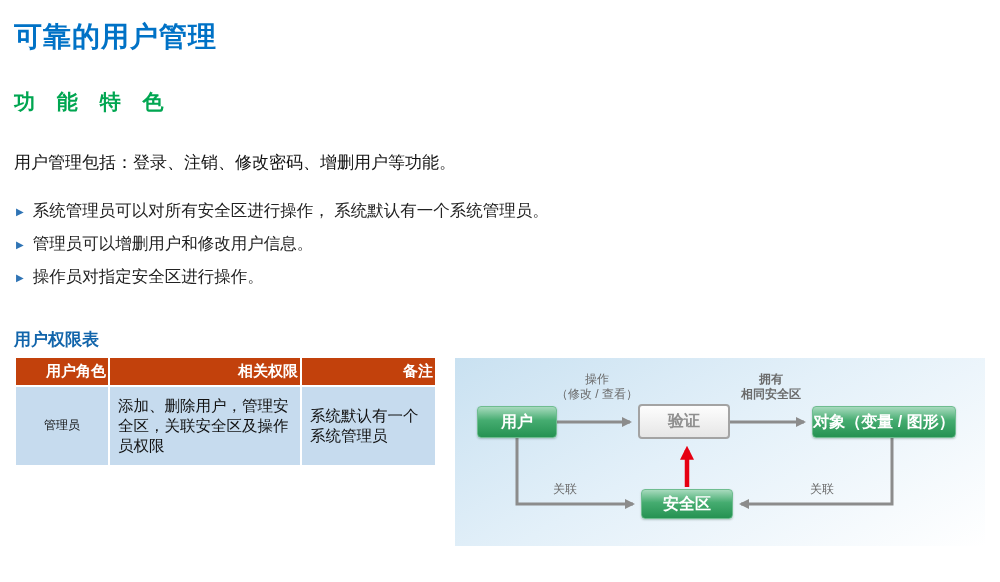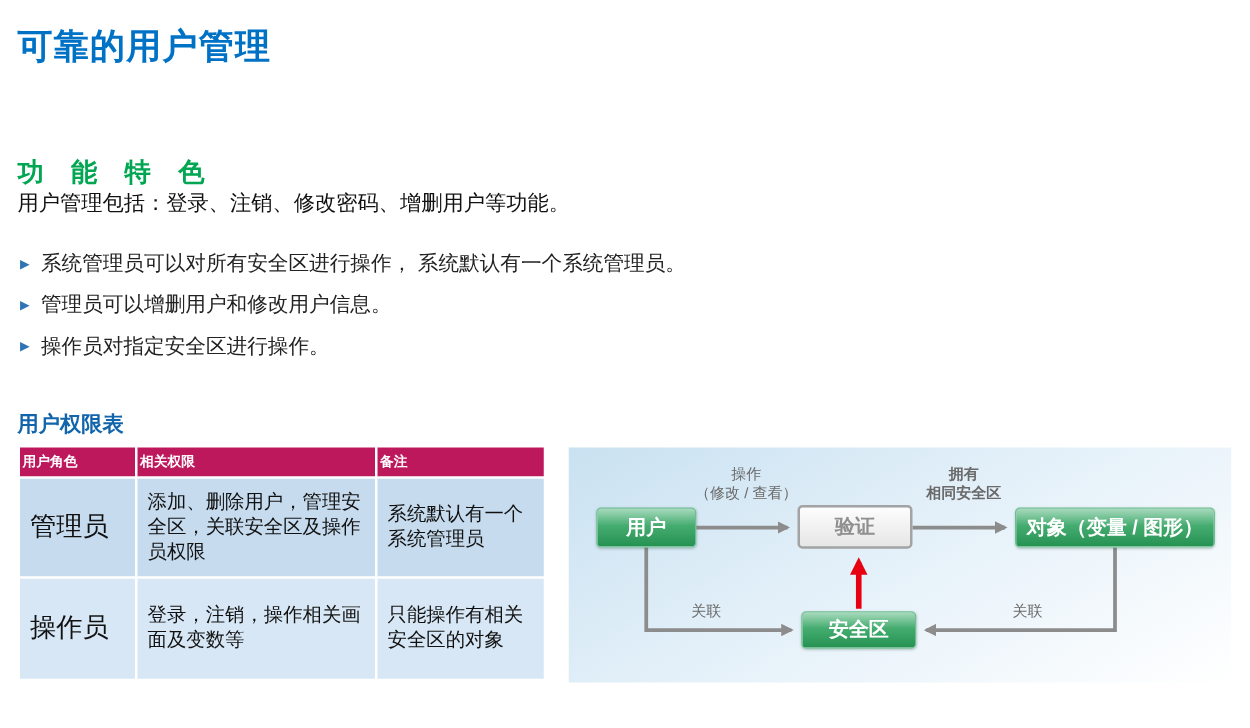--- a/index.html
+++ b/index.html
@@ -10,54 +10,54 @@
     font-family:"Liberation Sans","DejaVu Sans",sans-serif;
     color:#1a1a1a;
   }
 
   .page-title {
     position:absolute; left:14px; top:18px;
     font-size:28px; font-weight:bold; color:#0072c6; letter-spacing:1px;
   }
   .section-heading {
     position:absolute; left:14px; top:88px;
-    font-size:21px; font-weight:bold; color:#00a651; letter-spacing:8px;margin-top:36px;
+    font-size:21px; font-weight:bold; color:#00a651; letter-spacing:8px;
   }
   .intro {
     position:absolute; left:14px; top:151px;
     font-size:17px; font-weight:normal; color:#111;
   }
   .bullets { position:absolute; left:16px; top:200px; }
   .bullet { display:flex; align-items:center; margin-bottom:11px; font-size:16.5px; color:#222; }
   .bullet .marker { color:#2f74b5; font-size:10px; margin-right:9px; flex:0 0 auto; }
 
   .sub-heading {
     position:absolute; font-size:17px; font-weight:bold; color:#1265ab;
   }
   .table-heading { left:14px; top:328px; }
   .diagram-heading { left:456px; top:337px;margin-top:24px; }
 
   table.perm-table {
     position:absolute; left:14px; top:356px; width:421px;
     border-collapse:collapse; table-layout:fixed;
   }
   .perm-table th {
-    background:#be185d; color:#fff; font-size:11px; font-weight:bold;
-    padding:4px 2px; border:2px solid #ffffff; text-align:left; height:25px;
+    background:#c2410c; color:#fff; font-size:15px; font-weight:bold;
+    padding:4px 2px; border:2px solid #ffffff; text-align:right; height:25px;
   }
   .perm-table td {
     border:2px solid #ffffff; font-size:15.5px; color:#111;
     padding:5px 8px; vertical-align:middle; line-height:1.3;
   }
   .perm-table col.c-role { width:94px; }
   .perm-table col.c-perm { width:192px; }
   .perm-table col.c-note { width:135px; }
   .perm-table tr.row-0 td { background:#c6dbee; height:80px; }
   .perm-table tr.row-1 td { background:#d7e7f5; height:82px; }
-  .perm-table td.role { font-size:21px; }
+  .perm-table td.role { text-align:center; font-size:12px; }
 
   .diagram-panel {
     position:absolute; left:455px; top:358px; width:530px; height:188px;
     background:linear-gradient(150deg,#c9e1f1 0%,#e3f0f9 45%,#ffffff 100%);
   }
   .diagram-panel svg { position:absolute; left:0; top:0; }
   .node {
     position:absolute; display:flex; align-items:center; justify-content:center;
     font-weight:bold; border-radius:4px; 
   }
@@ -67,21 +67,21 @@
     border:1px solid #6fbd90;
     box-shadow:0 1px 2px rgba(0,60,30,.25);
   }
   .node-user   { left:22px;  top:48px;  width:80px;  height:32px; }
   .node-verify {
     left:183px; top:46px; width:92px; height:35px;
     color:#8f8f8f; font-size:16px;
     background:linear-gradient(180deg,#fdfdfd 0%,#e6e6e6 100%);
     border:2px solid #a3a3a3;
   }
-  .node-object { left:357px; top:48px;  width:160px; height:32px; font-size:15px; }
+  .node-object { left:357px; top:48px;  width:144px; height:32px; font-size:15px; }
   .node-zone   { left:186px; top:131px; width:92px;  height:30px; }
 
   .lbl {
     position:absolute; color:#6a6a6a; font-size:12px;
     text-align:center; line-height:1.25;
   }
   .lbl-operate { left:92px;  top:14px; width:100px; }
   .lbl-own     { left:266px; top:14px; width:100px;font-weight:bold; }
   .lbl-assoc-left  { left:85px;  top:124px; width:50px; }
   .lbl-assoc-right { left:342px; top:124px; width:50px; }
@@ -122,25 +122,20 @@
       <th>相关权限</th>
       <th>备注</th>
     </tr>
   </thead>
   <tbody>
     <tr class="row-0">
       <td class="role">管理员</td>
       <td class="perm">添加、删除用户，管理安全区，关联安全区及操作员权限</td>
       <td class="note">系统默认有一个系统管理员</td>
     </tr>
-    <tr class="row-1">
-      <td class="role">操作员</td>
-      <td class="perm">登录，注销，操作相关画面及变数等</td>
-      <td class="note">只能操作有相关安全区的对象</td>
-    </tr>
   </tbody>
 </table>
 
 <h3 class="sub-heading diagram-heading">安全区原理图</h3>
 
 <div class="diagram-panel">
   <svg width="530" height="188" viewBox="0 0 530 188">
     <defs>
       <marker id="ah-gray" viewBox="0 0 10 10" refX="8" refY="5" markerWidth="10" markerHeight="10" orient="auto" markerUnits="userSpaceOnUse">
         <path d="M0,0 L10,5 L0,10 z" fill="#8c8c8c"></path>

